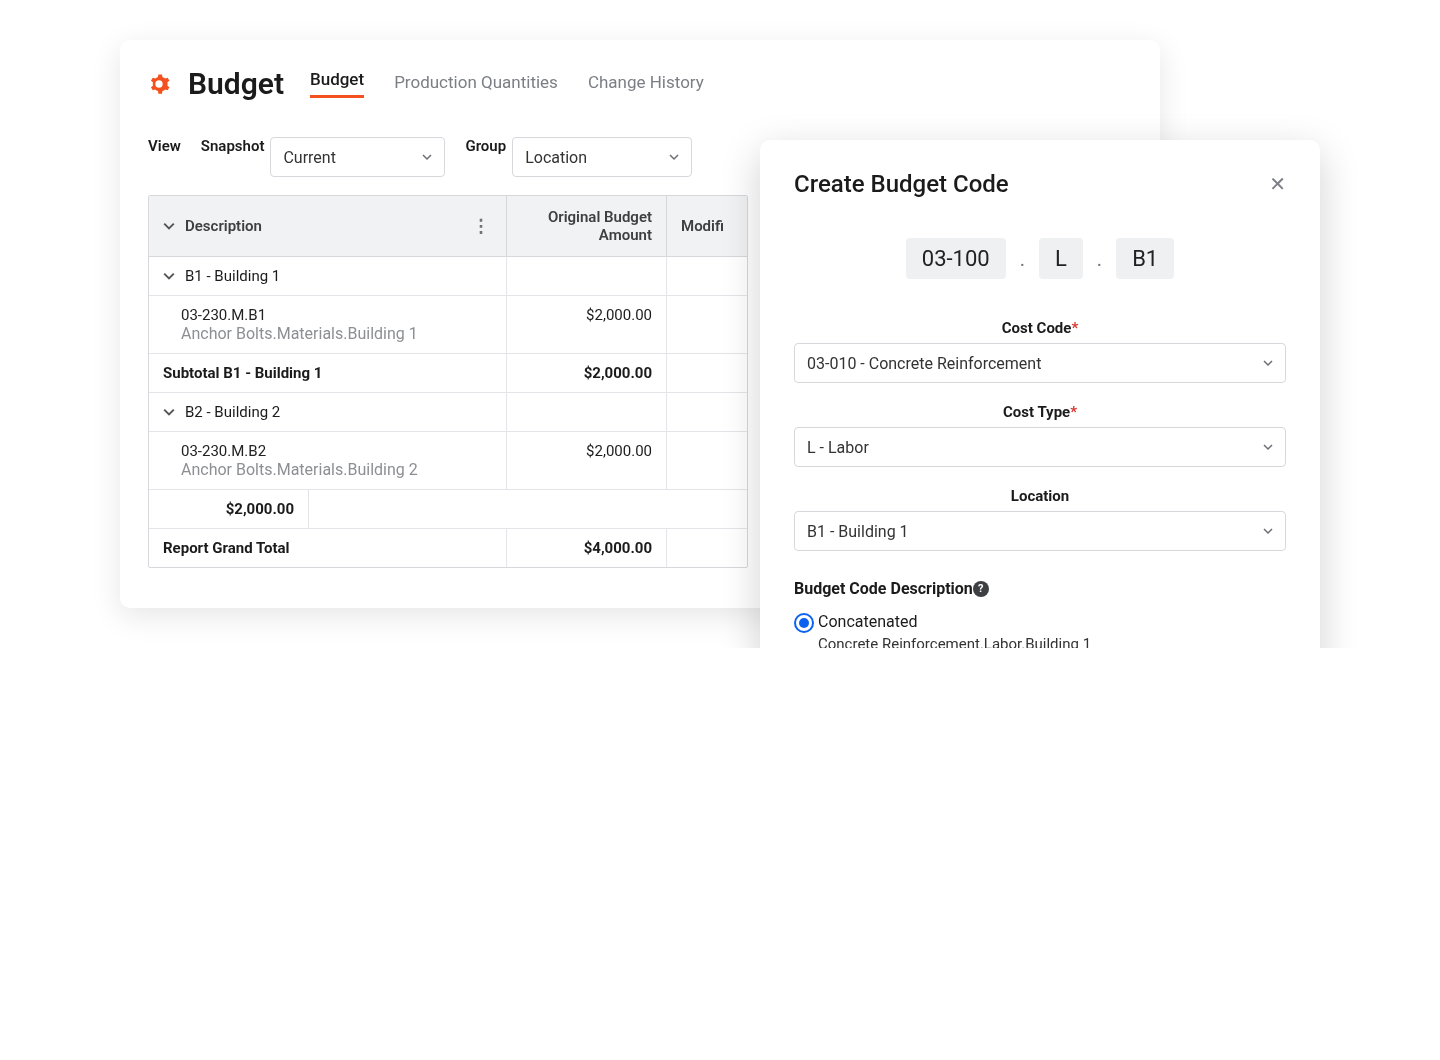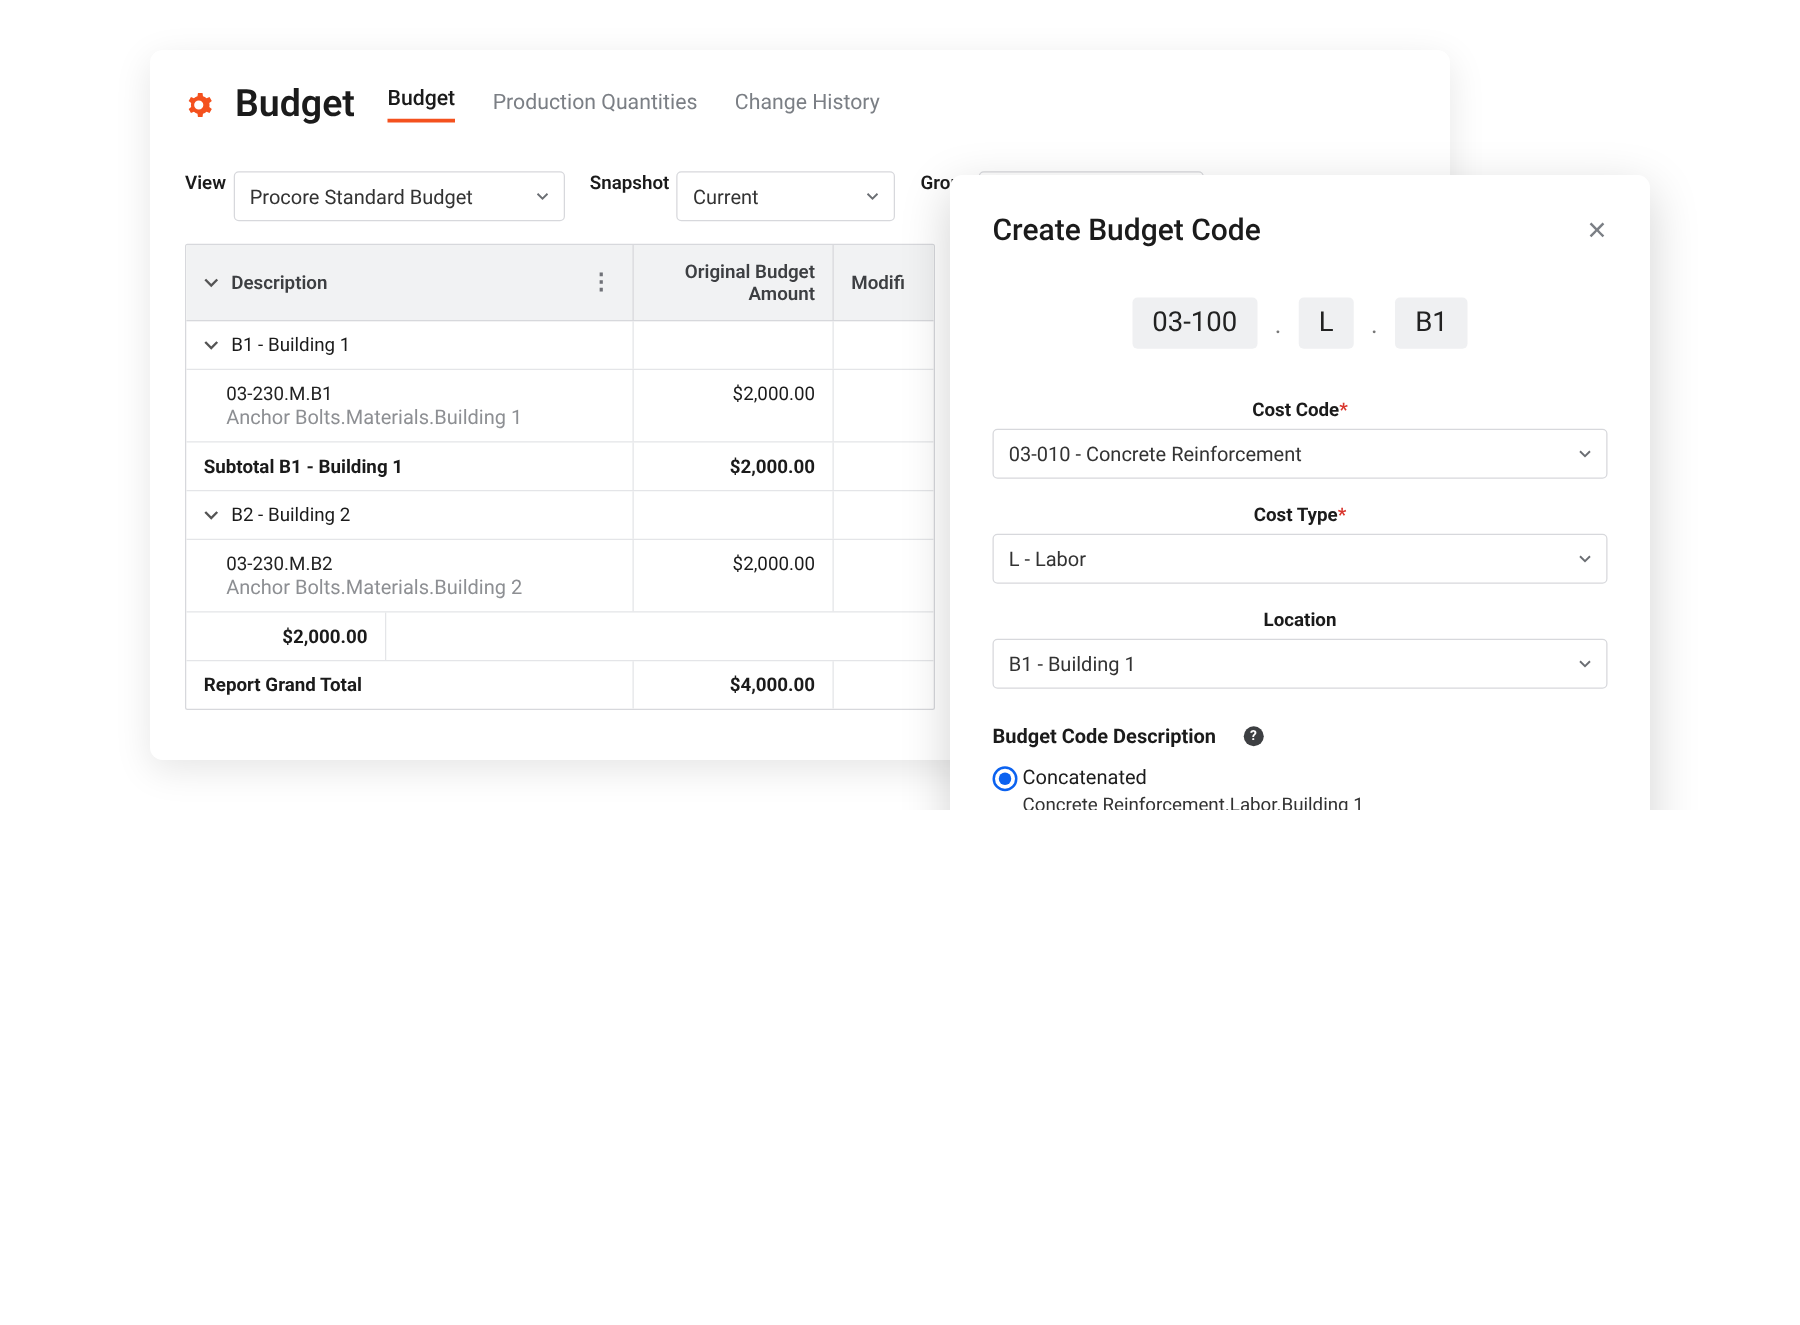--- a/index.html
+++ b/index.html
@@ -102,21 +102,21 @@
   .modal-head { display:flex; justify-content:space-between; align-items:center; margin-bottom:40px; }
   .modal-title { font-size:24px; font-weight:500; }
   .close-x { font-size:20px; color:#7b7f85; cursor:pointer; }
   .code-preview { display:flex; justify-content:center; align-items:center; gap:14px; margin-bottom:40px; }
   .chip { background:#eff0f2; color:#222; font-size:22px; padding:8px 16px; border-radius:4px; }
   .dot { color:#777; font-size:20px; }
   .field { margin-bottom:20px; }
   .field-label { font-size:15px; font-weight:700; margin-bottom:6px; display:block;text-align:center; }
   .req { color:#d9362e; }
   .modal .select { width:100%; height:40px; }
-  .section-label { font-size:16px; font-weight:700; margin-top:28px; margin-bottom:14px; display:flex; align-items:center; gap:22px; }
+  .section-label { font-size:16px; font-weight:700; margin-top:28px; margin-bottom:14px; display:flex; align-items:center; gap:0; }
   .help-dot { width:16px; height:16px; border-radius:50%; background:#3d3f42; color:#fff; font-size:11px; display:flex; align-items:center; justify-content:center; }
   .radio-row { display:flex; align-items:flex-start; gap:4px; margin-bottom:22px; }
   .radio { width:20px; height:20px; border-radius:50%; border:2px solid #b0b2b7; flex-shrink:0; position:relative; cursor:pointer; margin-top:1px; }
   .radio.checked { border-color:#0b62f0; }
   .radio.checked::after { content:""; position:absolute; inset:3px; border-radius:50%; background:#0b62f0; }
   .radio-body { flex:1; }
   .radio-label { font-size:16px; }
   .concat-preview { font-size:15px; color:#333; margin-top:4px; }
   .custom-input {
     width:100%; border:1px solid #d7d8dc; border-radius:4px;
@@ -147,28 +147,20 @@
       <div class="tabs">
         <div class="tab active">Budget</div>
         <div class="tab">Production Quantities</div>
         <div class="tab">Change History</div>
       </div>
     </div>
 
     <div class="filter-row">
       <div class="filter-group">
         <span class="filter-label">View</span>
-        <div class="select w-view">
-          <span>Procore Standard Budget</span>
-          <span class="caret">
-              <svg width="10" height="10" viewBox="0 0 10 10">
-                <path d="M1 3l4 4 4-4" fill="none" stroke="currentColor" stroke-width="1.5"></path>
-              </svg>
-            </span>
-        </div>
       </div>
       <div class="filter-group">
         <span class="filter-label">Snapshot</span>
         <div class="select w-snap">
           <span>Current</span>
           <span class="caret">
               <svg width="10" height="10" viewBox="0 0 10 10">
                 <path d="M1 3l4 4 4-4" fill="none" stroke="currentColor" stroke-width="1.5"></path>
               </svg>
             </span>

